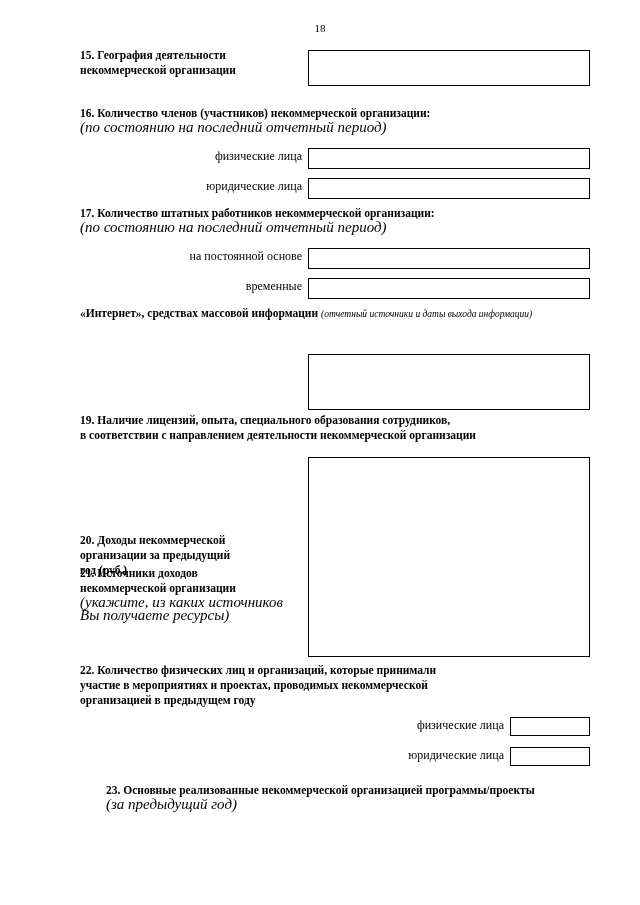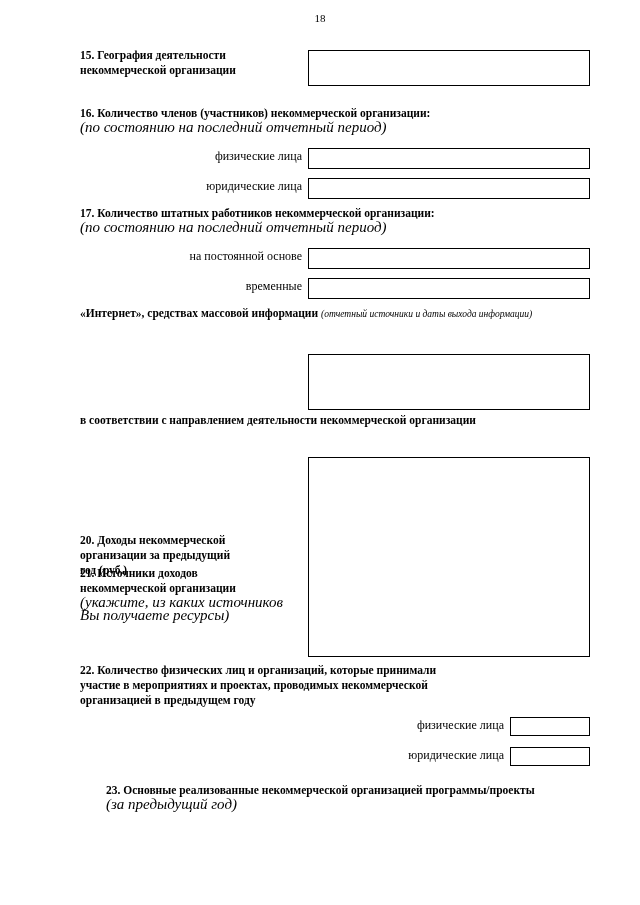--- a/index.html
+++ b/index.html
@@ -16,21 +16,21 @@
     overflow: hidden;
   }
   .page {
     position: relative;
     width: 640px;
     height: 905px;
     box-sizing: border-box;
   }
   .page-number {
     position: absolute;
-    top: 12px;
+    top: 22px;
     left: 0;
     width: 640px;
     text-align: center;
     font-size: 11px;
     font-family: "Liberation Serif", serif;
   }
   .content {
     position: absolute;
     top: 48px;
     left: 80px;
@@ -150,20 +150,21 @@
 
     <div class="q b18">
       <div class="q-title">
         <span>«Интернет», средствах массовой информации</span>
         <span class="inline-sub">(отчетный источники и даты выхода информации)</span>
       </div>
       <div class="box"></div>
     </div>
 
     <div class="q b19">
+      <div class="q-title">19. Наличие лицензий, опыта, специального образования сотрудников,</div>
       <div class="q-title">в соответствии с направлением деятельности некоммерческой организации</div>
       <div class="box"></div>
     </div>
 
     <div class="q b20">
       <div class="q-title">20. Доходы некоммерческой</div>
       <div class="q-title">организации за предыдущий</div>
       <div class="q-title">год (руб.)</div>
     </div>
 

